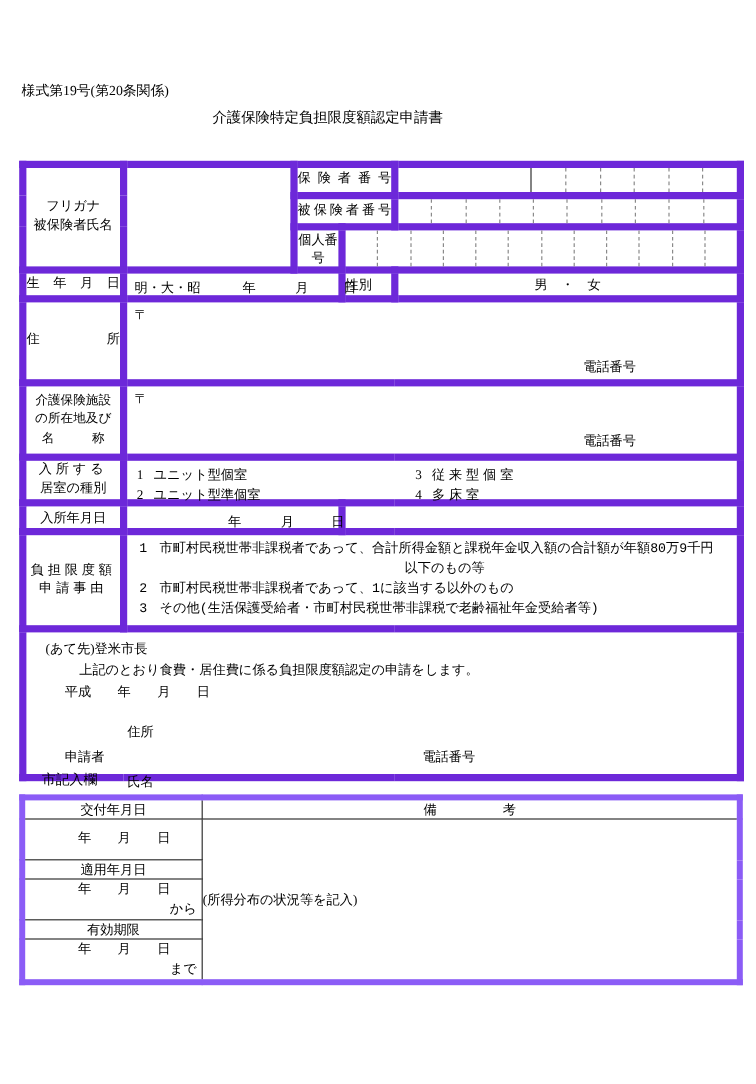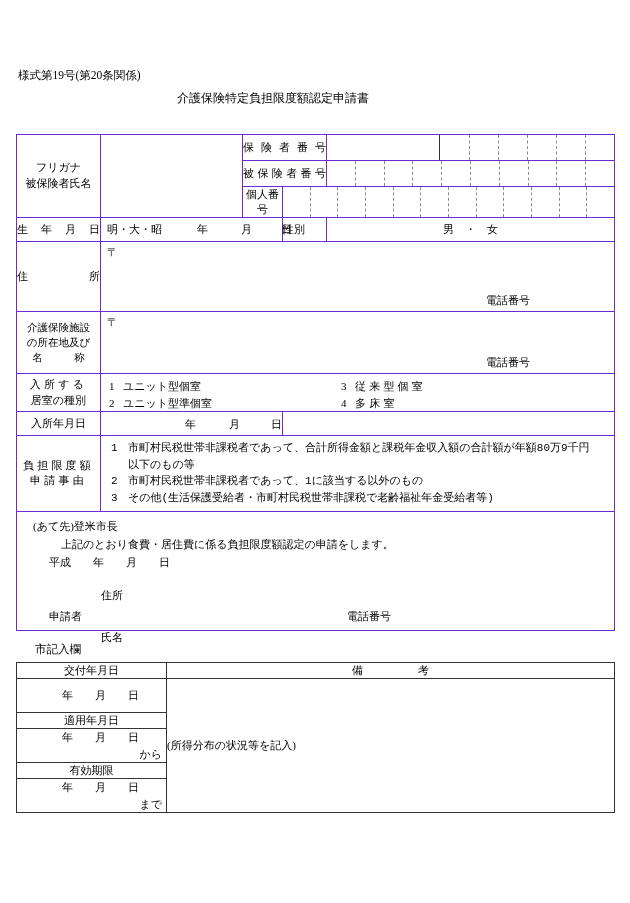--- a/index.html
+++ b/index.html
@@ -33,21 +33,21 @@
   table.grid {
     border-collapse: collapse;
     table-layout: fixed;
   }
   table.main {
     position: absolute; left: 16px; top: 134px;
     width: 598px;
     border: 1px solid #333;
   }
   table.main td {
-    border: 1px solid #6d28d9;
+    border: 6px solid #6d28d9;
     padding: 0;
     vertical-align: middle;
     font-size: 11px;
   }
   .lbl {
     text-align: center;
     line-height: 1.45;
     padding: 2px 3px;
   }
   .spread {
@@ -81,42 +81,42 @@
   
   .roomtypes { position: relative; height: 100%; padding: 3px 0 3px 8px; }
   .rt { position: absolute; font-size: 11px; line-height: 1.5; }
   .rt-num { display: inline-block; width: 14px; }
   .rt-sp { letter-spacing: 3.2px; }
 
   
   .reasons { padding: 4px 6px 4px 10px; line-height: 1.52; font-size: 11px; }
   .reasons .rline { white-space: nowrap; font-family: Liberation Mono, monospace; }
   .reasons .rnum { display: inline-block; width: 17px; }
-  .reasons .cont { display: block; padding-left: 17px; }
+  .reasons .cont { display: block; padding-left: 17px; text-align: center; }
 
   
   .decl { padding: 6px 0 8px 10px; line-height: 1.62; font-size: 11px; position: relative; height: 118px; }
   .decl .l1 { padding-left: 6px; }
   .decl .l2 { padding-left: 34px; }
   .decl .l3 { padding-left: 22px; }
   .decl .applicant-block { position: relative; margin-top: 16px; height: 54px; }
   .decl .ap-label { position: absolute; left: 22px; top: 21px; }
   .decl .ap-addr { position: absolute; left: 74px; top: 0px; }
   .decl .ap-name { position: absolute; left: 74px; top: 42px; }
   .decl .ap-tel { position: absolute; left: 320px; top: 21px; }
 
   
   .cityheading {
     position: absolute; left: 3px; top: 642px;
     font-size: 11.5px; font-weight: normal; margin-left: 32px;
   }
   table.city {
     position: absolute; left: 16px; top: 662px;
     width: 598px;
-    border: 1px solid #8b5cf6;
+    border: 5px solid #8b5cf6;
   }
   table.city td {
     border: 1px solid #333;
     padding: 0;
     font-size: 11px;
     vertical-align: middle;
   }
   .c-head { text-align: center; padding: 3px 0; }
   .c-ymd { text-align: center; padding: 3px 6px 3px 0; line-height: 1.5; }
   .c-ymd .row1 { display: block; letter-spacing: 0; padding-left: 18px; }

